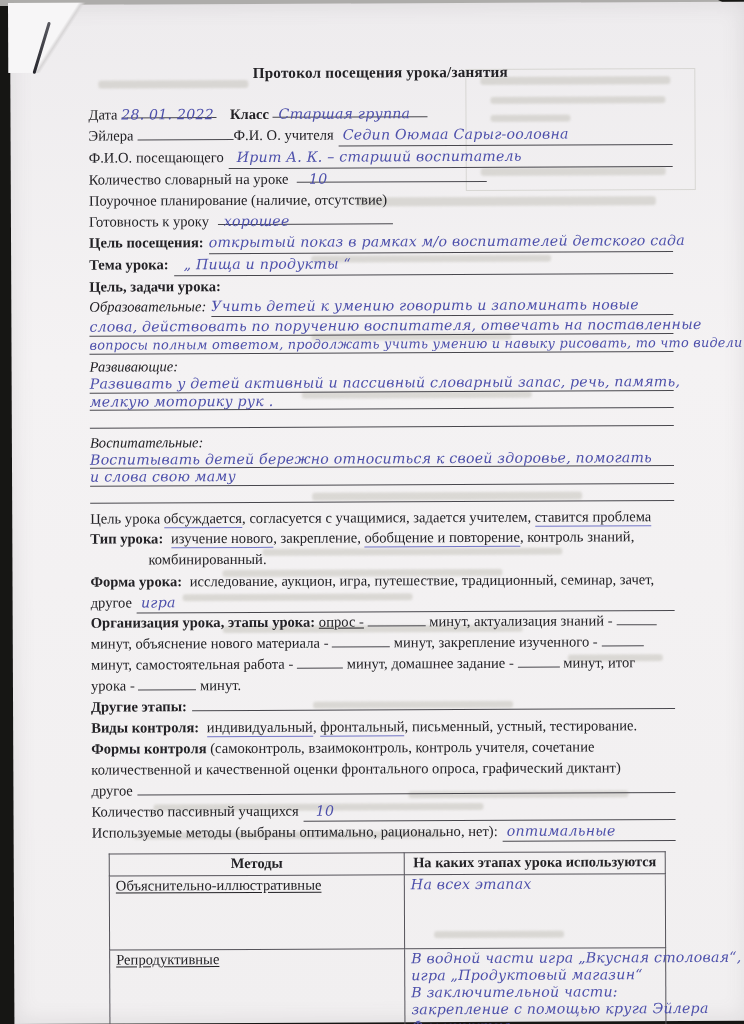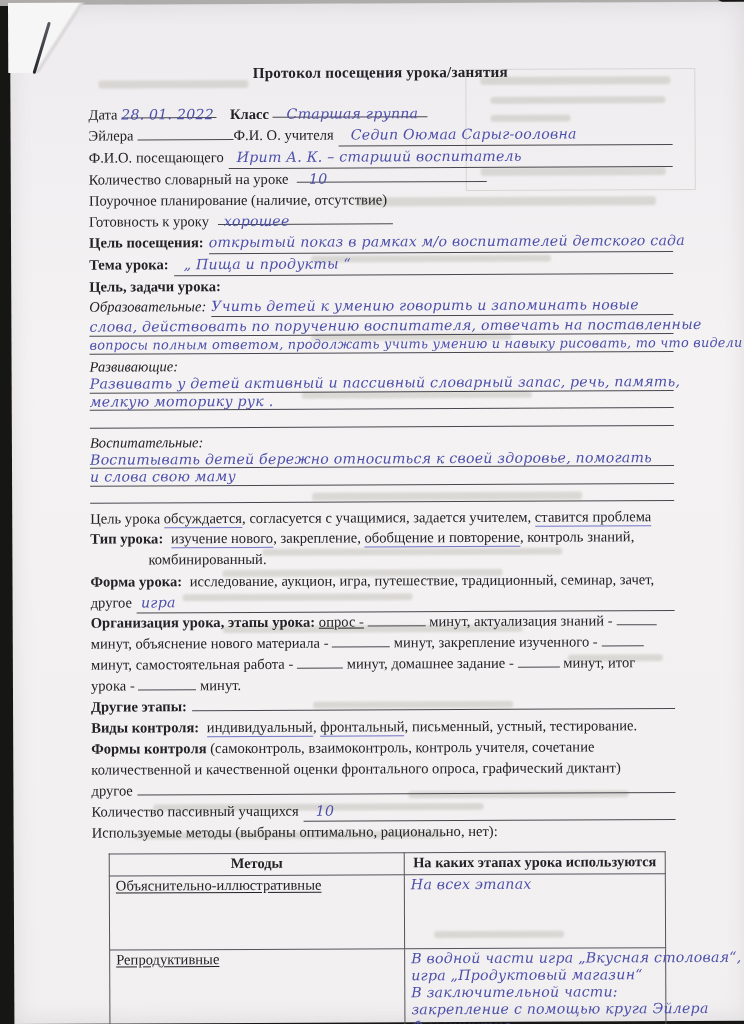--- a/index.html
+++ b/index.html
@@ -75,28 +75,28 @@
   <div class="ghost" style="left:420px;top:928px;width:130px;height:7px;"></div>
 
   <div class="content">
 
     <div class="title">Протокол посещения урока/занятия</div>
 
     <div class="row">
       <span>Дата</span>
       <span class="blank" style="width:95px;"><span class="hw">28. 01. 2022</span></span>
       <span style="margin-left:10px;font-weight:bold;">Класс</span>
-      <span class="blank" style="width:155px;"><span class="hw" style="margin-left:14px;text-align:center;">Старшая группа</span></span>
+      <span class="blank" style="width:155px;"><span class="hw" style="margin-left:6px;text-align:center;">Старшая группа</span></span>
     </div>
 
     <div class="fl">
       <span>Эйлера</span>
       <span class="blank" style="width:96px;margin-left:4px;"></span>
       <span style="margin-left:0;">Ф.И. О. учителя</span>
-      <span class="fill"><span class="hw" style="margin-left:12px;text-align:right;">Седип Оюмаа Сарыг-ооловна</span></span>
+      <span class="fill"><span class="hw" style="margin-left:4px;text-align:right;">Седип Оюмаа Сарыг-ооловна</span></span>
     </div>
 
     <div class="fl">
       <span>Ф.И.О. посещающего</span>
       <span class="fill"><span class="hw" style="margin-left:8px;">Ирит А. К. – старший воспитатель</span></span>
     </div>
 
     <div class="row">
       <span>Количество словарный на уроке</span>
       <span class="blank" style="width:190px;margin-left:5px;"><span class="hw" style="margin-left:12px;">10</span></span>
@@ -208,20 +208,21 @@
       <span class="fill"></span>
     </div>
 
     <div class="fl" style="line-height:19px;">
       <span>Количество пассивный учащихся</span>
       <span class="fill"><span class="hw" style="margin-left:12px;">10</span></span>
     </div>
 
     <div class="fl" style="line-height:19px;">
       <span>Используемые методы (выбраны оптимально, рационально, нет):</span>
+      <span class="fill"><span class="hw" style="margin-left:4px;">оптимальные</span></span>
     </div>
 
     <table class="methods">
       <tbody>
           <tr class="tr-h">
         <th class="c1">Методы</th>
         <th>На каких этапах урока используются</th>
       </tr>
       <tr class="tr1">
         <td class="c1"><span class="u">Объяснительно-иллюстративные</span></td>

